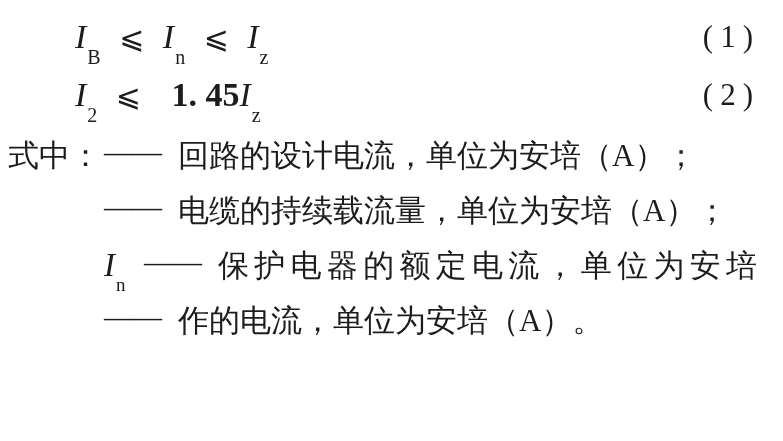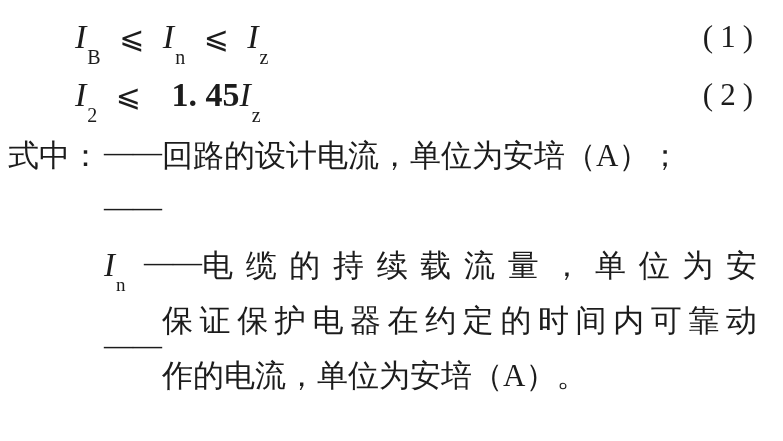--- a/index.html
+++ b/index.html
@@ -63,21 +63,21 @@
   .ddash {
     width: 58px;
     flex: none;
     font-size: 29px;
     white-space: nowrap;
     position: relative;
     top: -3px;
     font-family: "Liberation Serif", "DejaVu Serif", serif;
   }
   .dtext { flex: 1; min-width: 0; }
-  .dline { text-align: left; }
+  .dline { text-align: left; margin-left: 16px; }
   .dline.stretch { text-align: justify; text-align-last: justify; }
 </style>
 </head>
 <body>
 
 <div class="page">
 
   <div class="formulas">
 
     <div class="formula-row">
@@ -108,35 +108,37 @@
       <span class="lead">式中：</span>
       <span class="ddash">——</span>
       <div class="dtext">
         <div class="dline">回路的设计电流，单位为安培（A）；</div>
       </div>
     </div>
 
     <div class="def-row">
       <span class="lead"></span>
       <span class="ddash">——</span>
+      <div class="dtext">
+        <div class="dline">电缆的持续载流量，单位为安培（A）；</div>
+      </div>
     </div>
 
     <div class="def-row">
       <span class="lead"></span>
       <span class="dvar"><span>I</span><sub class="fsub">n</sub></span>
       <span class="ddash">——</span>
       <div class="dtext">
-        <div class="dline stretch">电缆的持续载流量，单位为安</div>
+        <div class="dline stretch">保护电器的额定电流，单位为安培</div>
       </div>
     </div>
 
     <div class="def-row">
       <span class="lead"></span>
       <span class="ddash">——</span>
       <div class="dtext">
-        <div class="dline stretch">保证保护电器在约定的时间内可靠动</div>
         <div class="dline">作的电流，单位为安培（A）。</div>
       </div>
     </div>
 
   </div>
 
 </div>
 
 </body></html>

